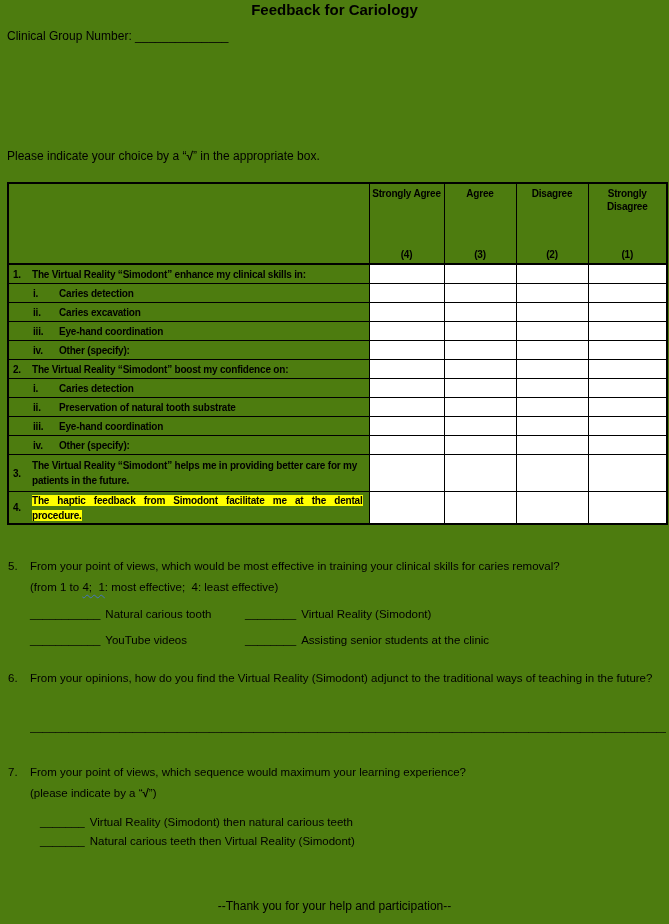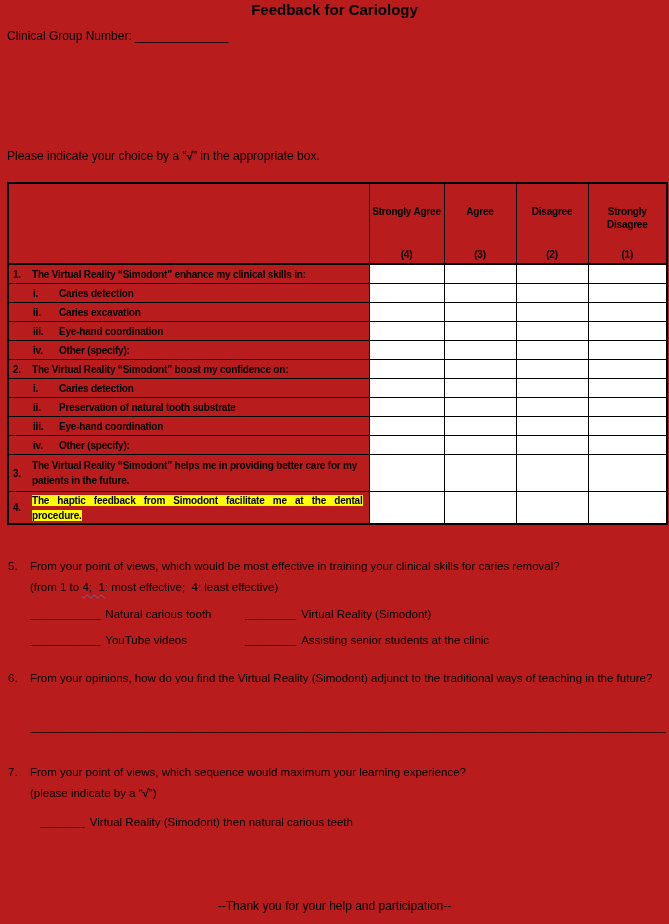--- a/index.html
+++ b/index.html
@@ -1,17 +1,17 @@
 <!DOCTYPE html>
 <html><head>
 <meta charset="utf-8">
 <style>
   html,body{margin:0;padding:0;background:#fff;}
   .page{
-    position:relative;width:669px;height:924px;background:#b91c1c;
+    position:relative;width:669px;height:924px;background:#4d7c0f;
     font-family:"Liberation Sans",sans-serif;color:#000;overflow:hidden;
   }
   .pre{white-space:pre-wrap;}
 
   
   .title{position:absolute;top:1px;left:0;width:100%;text-align:center;
     font-size:15px;font-weight:bold;}
 
   
   .group-line{position:absolute;top:29px;left:7px;font-size:12px;}
@@ -25,21 +25,21 @@
   .instruction{position:absolute;top:149px;left:7px;font-size:12px;}
   .bold-check{font-weight:bold;}
 
   
   .rtable{position:absolute;top:182px;left:7px;width:659px;
     border-collapse:collapse;table-layout:fixed;border:2px solid #000;
     font-size:10px;font-weight:bold;letter-spacing:-0.2px;}
   .rtable th,.rtable td{border:1px solid #000;padding:0;overflow:hidden;vertical-align:middle;}
   .hrow th{height:79px;border-bottom:2px solid #000;font-weight:bold;}
   .colwrap{height:100%;display:flex;flex-direction:column;justify-content:space-between;
-    align-items:center;padding:21px 2px 3px 2px;box-sizing:border-box;}
+    align-items:center;padding:3px 2px 3px 2px;box-sizing:border-box;}
   .collabel{text-align:center;line-height:13px;}
   .colval{text-align:center;}
   tr.std td{height:18px;}
   tr.tall td{height:36px;}
   tr.tall2 td{height:31px;}
   .qwrap{display:flex;align-items:center;height:100%;box-sizing:border-box;}
   .qwrap.top{align-items:center;}
   .rnum{flex:none;padding-left:4px;width:23px;box-sizing:border-box;}
   .sub .rnum{margin-left:24px;width:26px;padding-left:0;}
   .rtext{flex:1;line-height:15px;padding-right:6px;}
@@ -291,19 +291,20 @@
     </div>
   </div>
 
   <div class="qblock q7 qflex">
     <span class="q-num">7.</span>
     <div class="q-body">
       <div>From your point of views, which sequence would maximum your learning experience?</div>
       <div class="pre"><span>(please indicate by a “</span><span class="bold-check">√</span><span>”)</span></div>
       <div class="q7-opts">
         <div class="q7-opt"><span>_______</span><span class="opt-label">Virtual Reality (Simodont) then natural carious teeth</span></div>
+        <div class="q7-opt"><span>_______</span><span class="opt-label">Natural carious teeth then Virtual Reality (Simodont)</span></div>
       </div>
     </div>
   </div>
 
   <div class="footer">--Thank you for your help and participation--</div>
 
 </div>
 
 </body></html>

